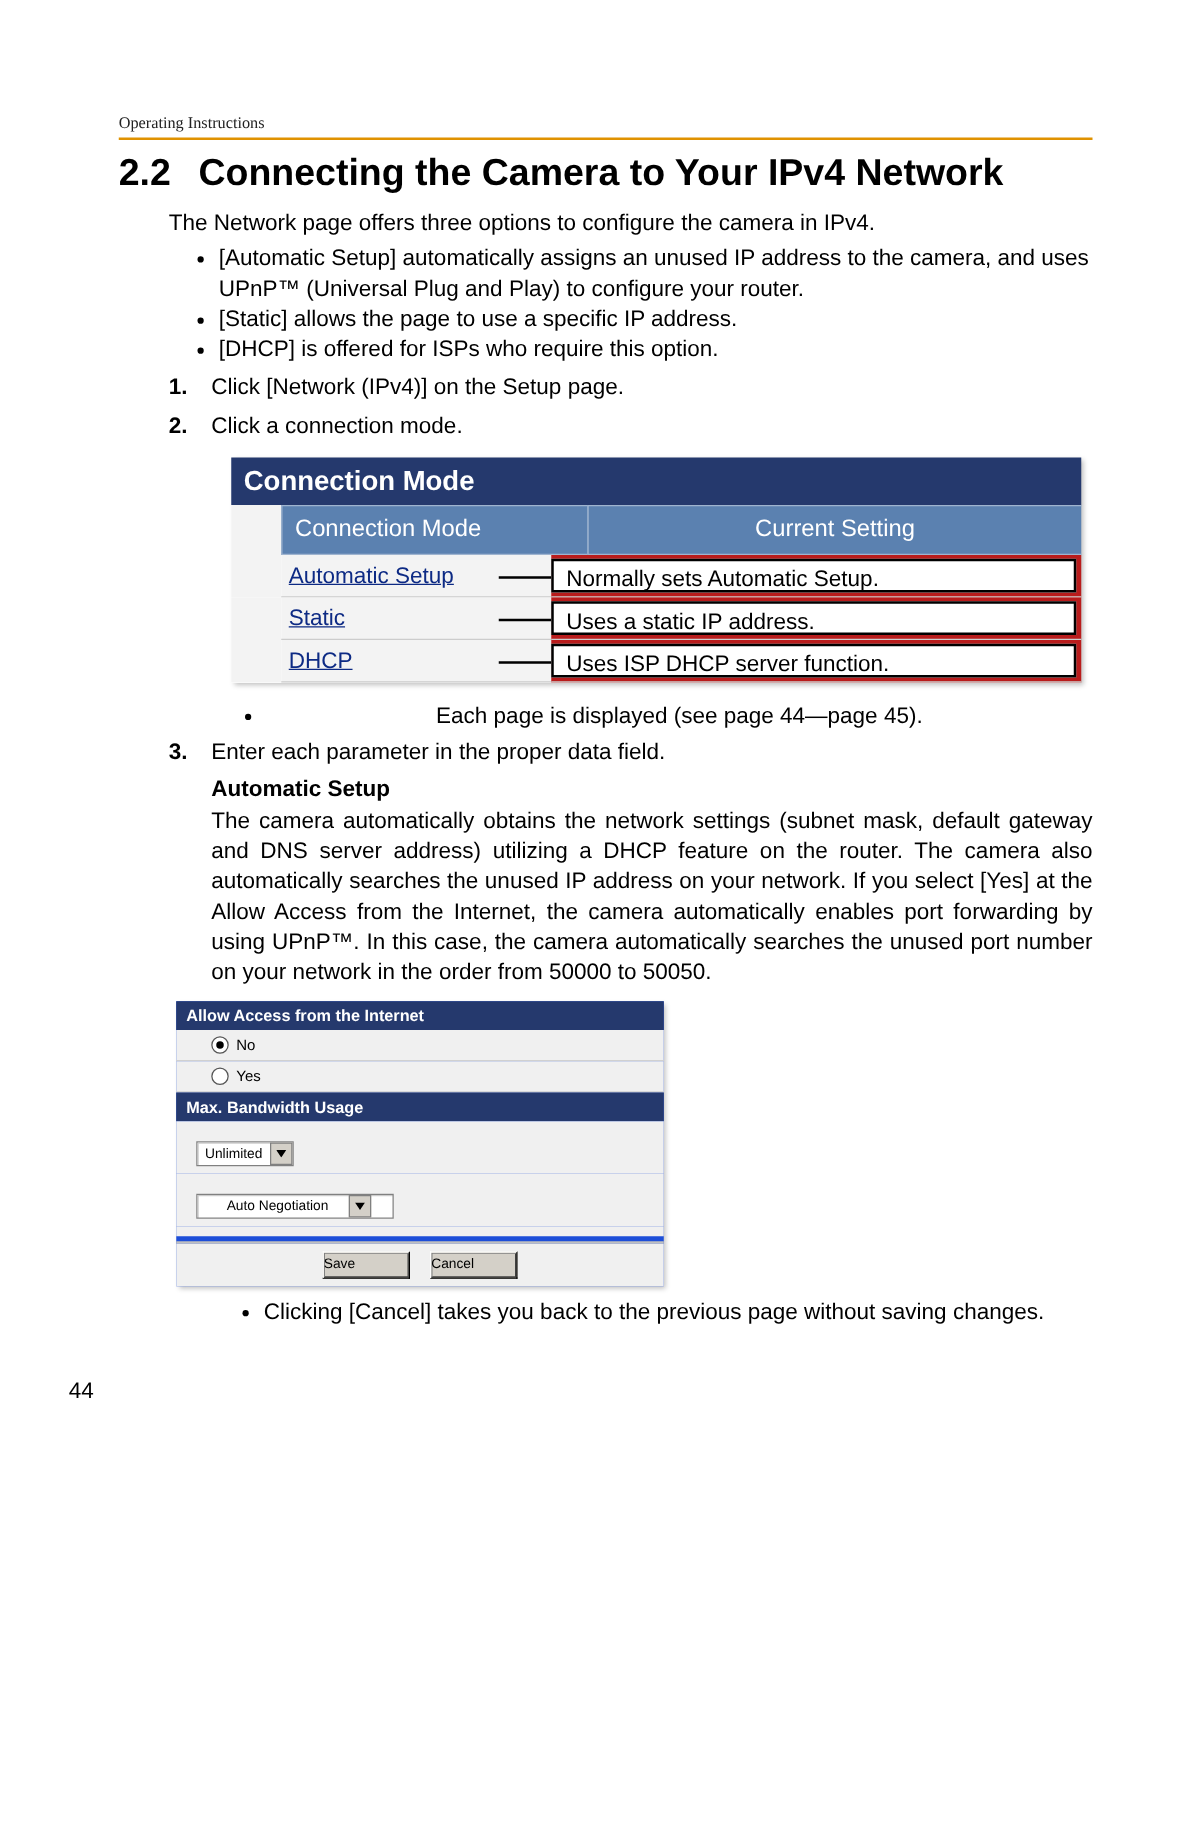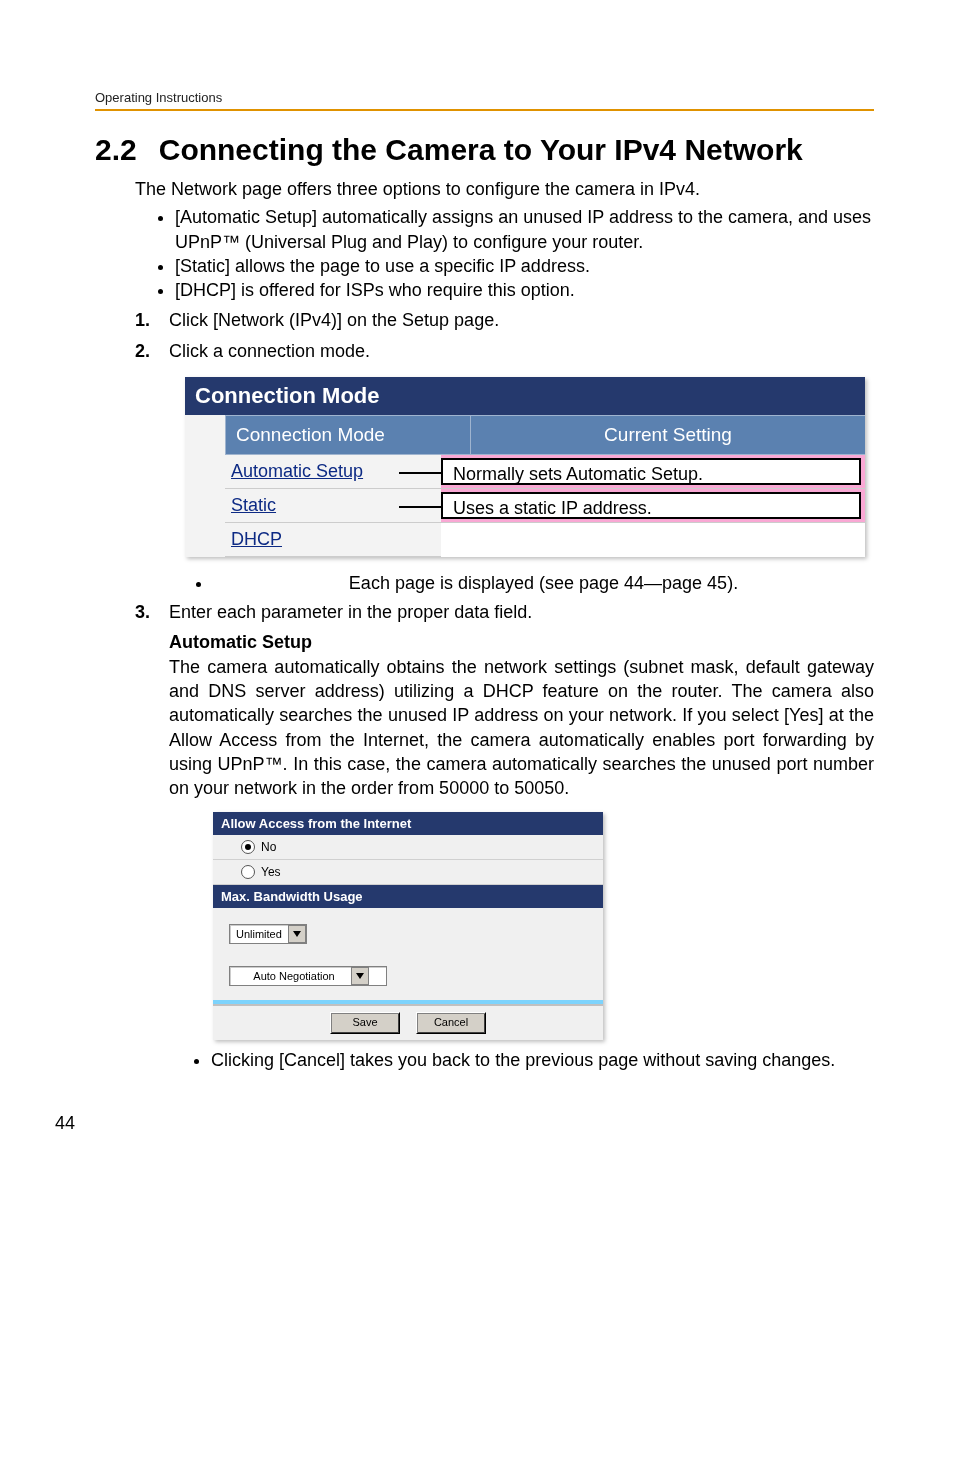--- a/index.html
+++ b/index.html
@@ -11,21 +11,22 @@
   }
   .page {
     padding: 90px 80px 40px 95px;
     box-sizing: border-box;
   }
   .running-head {
     font-size: 13px;
     color: #222;
     border-bottom: 2px solid #e09200;
     padding-bottom: 4px;
-    margin-bottom: 22px;
+    margin-bottom: 10px;
+    font-family: Liberation Serif, serif;
   }
   h1 {
     font-family: Arial, Helvetica, sans-serif;
     font-weight: bold;
     font-size: 30px;
     margin: 0 0 10px 0;
   }
   h1 .secno { margin-right: 22px; }
   .intro {
     font-size: 18px;
@@ -80,21 +81,21 @@
   .cm-sp { flex: 0 0 40px; background: #f3f3f3; }
   .cm-left {
     flex: 0 0 210px;
     background: #f3f3f3;
     padding: 6px 0 6px 6px;
     border-bottom: 1px solid #ccc;
     position: relative;
   }
   .cm-right {
     flex: 1;
-    background: #f9a8d4;
+    background: #b91c1c;
     border-bottom: 1px solid #ccc;
     position: relative;
   }
   .cm-header .cm-left, .cm-header .cm-right {
     background: #5b81b0;
     color: #fff;
     font-size: 19px;
     padding: 8px 10px;
     border: 1px solid #9fb4cf;
     border-right: none;
@@ -144,23 +145,23 @@
   .subhead {
     font-weight: bold;
     margin-top: 4px;
   }
   .para {
     text-align: justify;
   }
 
   .settings-fig {
     margin-top: 12px;
-    margin-left: 118px;
+    margin-left: 46px;
     width: 390px;
-    background: #7dd3fc;
+    background: #1d4ed8;
     box-shadow: 2px 2px 4px rgba(0,0,0,0.25);
     font-family: Verdana, Arial, sans-serif;
     font-size: 12px;
   }
   .settings-title {
     background: #25396d;
     color: #fff;
     font-weight: bold;
     font-size: 13px;
     padding: 4px 8px;
@@ -211,21 +212,20 @@
   }
   .win-btn {
     background: #d4d0c8;
     border: 1px solid #000;
     border-top-color: #fff;
     border-left-color: #fff;
     font-size: 11px;
     font-family: Tahoma, Verdana, sans-serif;
     width: 68px;
     height: 20px;
-    text-align: center;
     line-height: 18px;
     box-shadow: 1px 1px 0 #808080 inset, -1px -1px 0 #404040 inset;
   }
 
   .bottom-bullets {
     list-style: disc;
     margin: 8px 0 6px 96px;
     padding-left: 20px;
     font-size: 18px;
     line-height: 1.35;
@@ -303,20 +303,24 @@
         <div class="ann-line"></div>
         <div class="ann-box">Uses a static IP address.</div>
       </div>
     </div>
 
     <div class="cm-row">
       <div class="cm-sp"></div>
       <div class="cm-left">
         <span class="cm-link">DHCP</span>
       </div>
+      <div class="cm-right">
+        <div class="ann-line"></div>
+        <div class="ann-box">Uses ISP DHCP server function.</div>
+      </div>
     </div>
   </div>
 
   <ul class="sub-bullets">
     <li>Each page is displayed (see page 44—page 45).</li>
   </ul>
 
   <ol class="steps">
     <li>
       <span class="num">3.</span>

